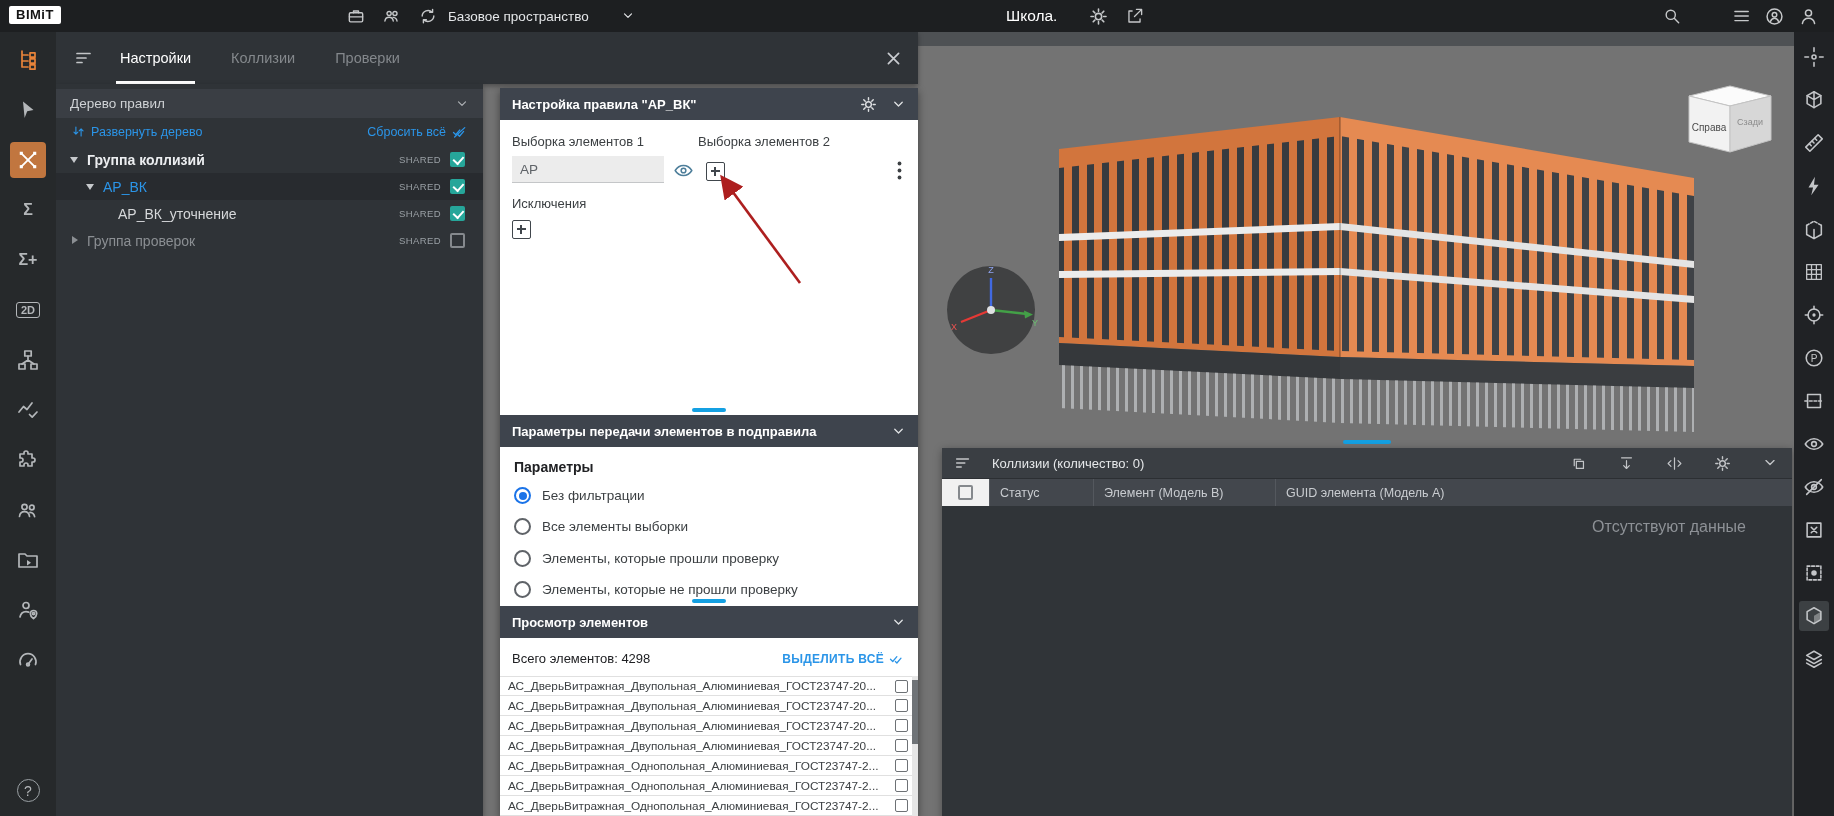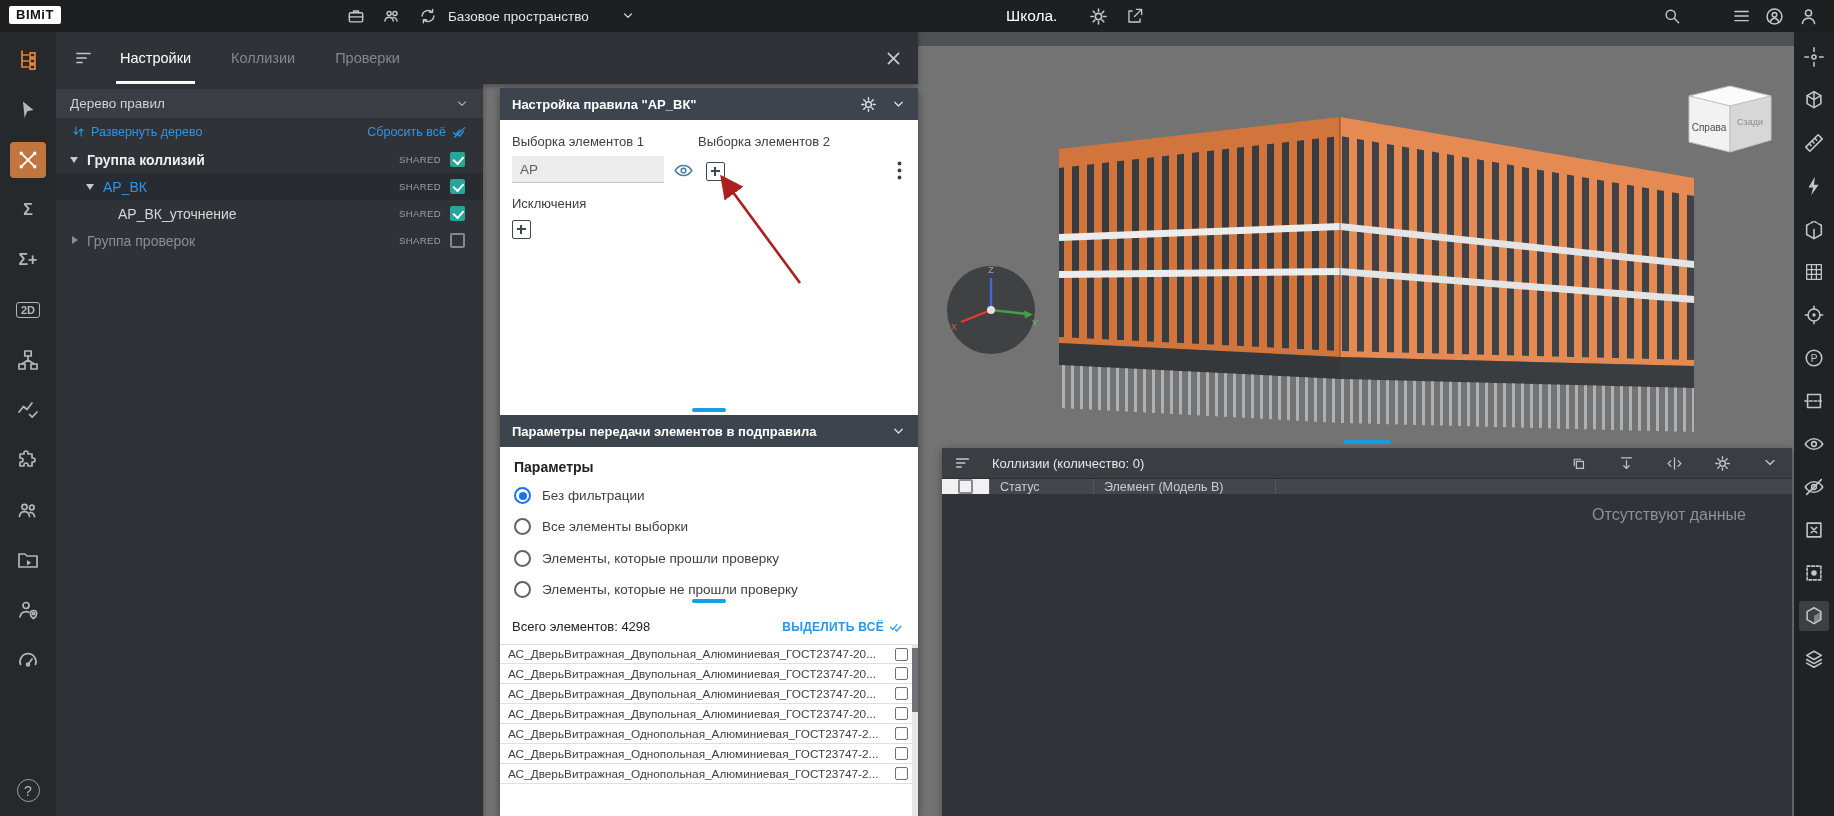--- a/index.html
+++ b/index.html
@@ -31,21 +31,21 @@
   .navcube{position:absolute;left:1192px;top:28px;cursor:pointer}
   .gizmo{position:absolute;left:460px;top:216px;cursor:pointer}
   .dash{background:var(--scroll-blue,#14a0e2);border-radius:2px}
   .dash-collisions{position:absolute;left:860px;top:394px;width:48px;height:4px}
   .hscroll{position:absolute;left:459px;bottom:0;width:850px;height:8px;background:var(--scroll-blue,#14a0e2);cursor:pointer}
   
   .collisions{position:absolute;left:459px;top:402px;width:850px;height:374px;display:flex;flex-direction:column;box-shadow:0 2px 8px rgba(0,0,0,.35)}
   .col-header{height:30px;background:#3a3e43;display:flex;align-items:center;padding:0 12px;gap:20px;color:#e6e8ea;font-size:13px;flex:none}
   .col-header .spacer{flex:1}
   .col-hic{width:20px;height:20px;color:#c3c5c8;display:flex;align-items:center;justify-content:center;cursor:pointer;margin-left:8px}
-  .thead{height:16px;display:flex;background:#43474d;border-top:1px solid #2c2f33;flex:none}
+  .thead{height:28px;display:flex;background:#43474d;border-top:1px solid #2c2f33;flex:none}
   .th{display:flex;align-items:center;padding:0 10px;font-size:12.5px;color:#c9ccd0;border-right:1px solid #54585e;cursor:pointer}
   .cb-cell{width:48px;background:#f1f1f1;justify-content:center;padding:0}
   .th.grow{flex:1;border-right:none}
   .col-body{flex:1;background:#303438;position:relative}
   .empty-msg{position:absolute;top:12px;right:46px;color:#8d9196;font-size:16px}
   
   .cbx{width:15px;height:15px;border-radius:2px;position:relative;flex:none;cursor:pointer}
   .cbx.checked{background:var(--teal-check,#26a69a)}
   .cbx.checked::after{content:"";position:absolute;left:4.5px;top:1.5px;width:4.5px;height:8px;border:solid #fff;border-width:0 2px 2px 0;transform:rotate(42deg)}
   .cbx.empty{border:2px solid #85898d;background:transparent}
@@ -366,20 +366,21 @@
               <path d="M5 7l5 5 5-5"></path>
             </svg>
         </span>
       </div>
       <div class="thead">
         <div class="th cb-cell">
             <span class="cbx empty"></span>
           </div>
         <div class="th" style="width:104px">Статус</div>
         <div class="th" style="width:182px">Элемент (Модель B)</div>
+        <div class="th grow">GUID элемента (Модель A)</div>
       </div>
       <div class="col-body">
         <span class="empty-msg">Отсутствуют данные</span>
       </div>
     </section>
 
     <div class="hscroll"></div>
   </div>
 
   <div class="panel-group">
@@ -511,20 +512,28 @@
           <span class="radio"></span>
           <span class="radio-label">Элементы, которые прошли проверку</span>
         </label>
         <label class="radio-row" style="top:134px">
           <span class="radio"></span>
           <span class="radio-label">Элементы, которые не прошли проверку</span>
         </label>
         <span class="dash sec-dash"></span>
       </div>
 
+      <div class="sec-head">
+        <span>Просмотр элементов</span>
+        <span class="hic">
+          <svg class="sic" width="15" height="15" viewBox="0 0 20 20">
+              <path d="M5 7l5 5 5-5"></path>
+            </svg>
+        </span>
+      </div>
 
       <div class="sec3">
         <span class="summary">Всего элементов: 4298</span>
         <span class="select-all">
           <span>ВЫДЕЛИТЬ ВСЁ</span>
           <svg class="sic" width="15" height="15" viewBox="0 0 20 20">
               <path d="M2 11l3 3 5.5-6.5M8.5 14l2 2 5.5-6.5"></path>
             </svg>
         </span>
         <div class="el-list">

